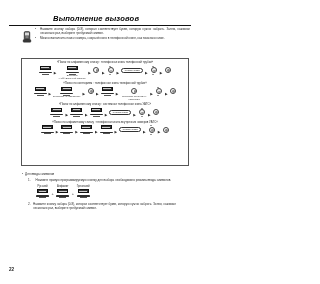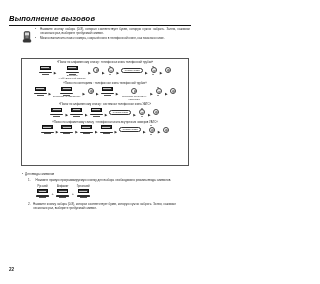--- a/index.html
+++ b/index.html
@@ -10,21 +10,21 @@
     color:#1a1a1a;
     overflow:hidden;
     position:relative;
   }
   .page{position:absolute;inset:0;}
 
   
   .title-wrap{position:absolute;left:9px;top:14px;width:182px;}
   .title{
     font-size:7.6px;font-weight:bold;font-style:italic;
-    letter-spacing:.15px;color:#000;white-space:nowrap;
+    letter-spacing:.15px;color:#000;white-space:nowrap;margin-left:44px;
   }
   .title-rule{margin-top:2.2px;height:1px;background:#111;width:182px;}
 
   
   .note{position:absolute;left:22px;top:28px;width:168px;display:flex;gap:3px;}
   .note-icon{width:10px;flex:0 0 10px;padding-top:1px;}
   .note-body{flex:1;}
   .bullet-line{
     display:flex;gap:2px;font-size:3.05px;line-height:3.9px;color:#2b2b2b;
     margin-bottom:1.4px;

